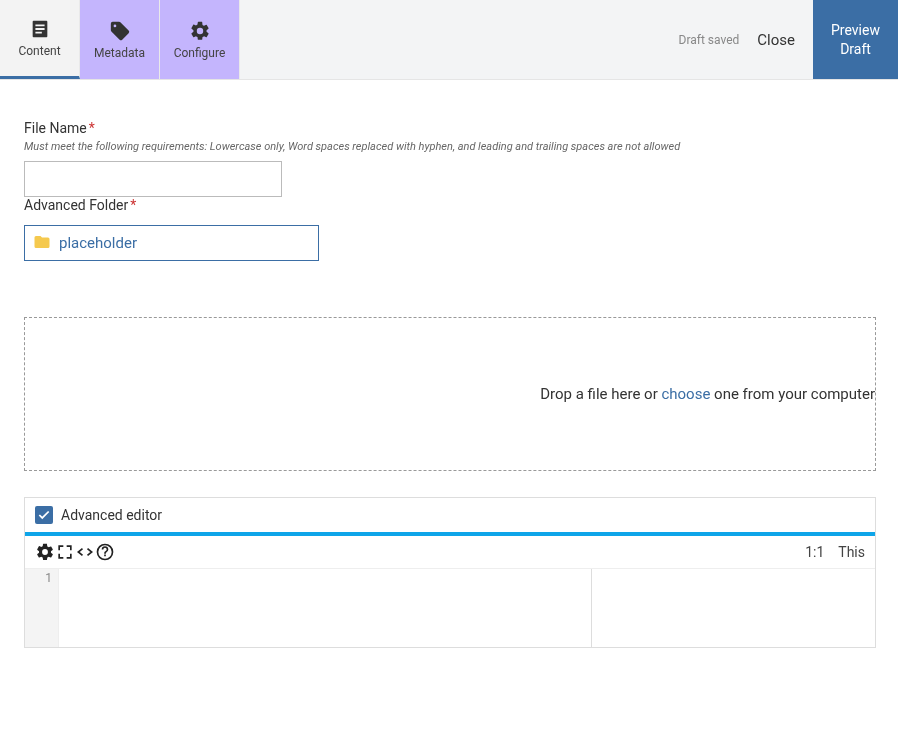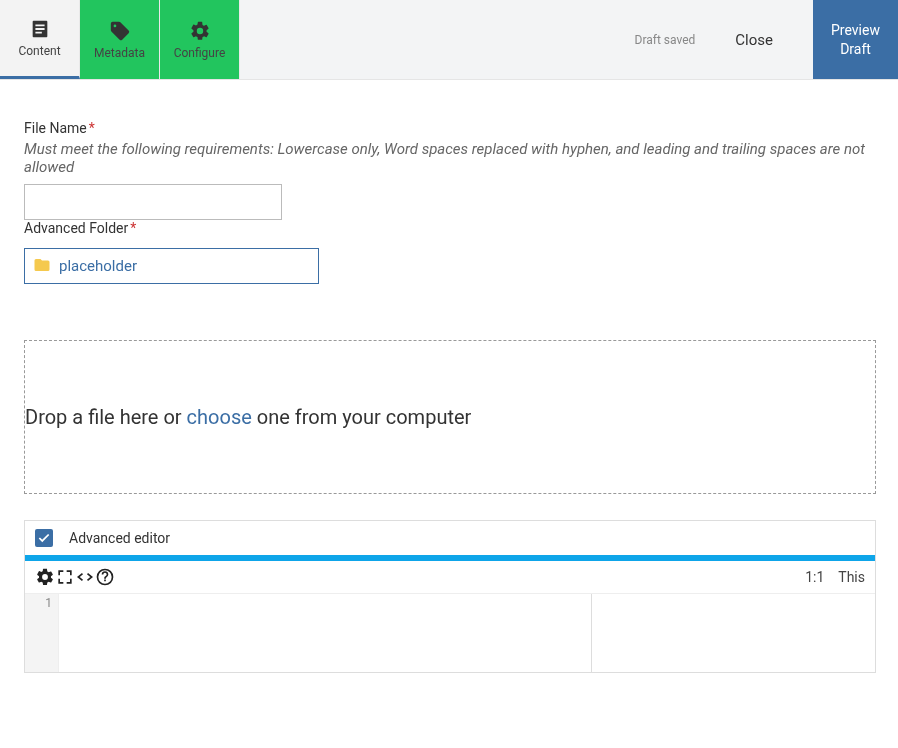--- a/index.html
+++ b/index.html
@@ -25,36 +25,35 @@
   .tab {
     display: flex;
     flex-direction: column;
     align-items: center;
     justify-content: center;
     width: 80px;
     min-height: 78px;
     font-size: 12px;
     color: #555;
     border-right: 1px solid #e9e9e9;
-    background: #22c55e;
+    background: #c4b5fd;
     cursor: pointer;
     gap: 4px;
   }
   .tab.active {
     background: #f3f3f3;
     border-bottom: 3px solid #3b6ea5;
   }
   .tab .icon { width: 22px; height: 22px; display: flex; align-items: center; justify-content: center; }
   .tab .icon svg { width: 22px; height: 22px; fill: #333; }
   .tab .lbl { font-size: 12px; color: #444; }
   .spacer { flex: 1; }
   .topright {
     display: flex;
     align-items: center;
-    gap: 22px;
     padding-right: 0;
   }
   .draft-saved { color: #888; font-size: 12px; }
   .close-btn { color: #333; font-size: 15px; cursor: pointer; padding: 0 18px; }
   .preview-btn {
     background: #3b6ea5;
     color: #fff;
     height: 100%;
     display: flex;
     align-items: center;
@@ -67,21 +66,21 @@
   }
 
   
   .main {
     padding: 40px 24px 0 24px;
   }
   .field-label { font-size: 14px; color: #333; margin-bottom: 2px; }
   .req { color: #c33; margin-left: 2px; }
   .hint {
     font-style: italic;
-    font-size: 15px;
+    font-size: 11px;
     color: #666;
     margin: 4px 0 8px 0;
   }
   .text-input {
     width: 258px;
     height: 36px;
     border: 1px solid #bbb;
     background: #fff;
     padding: 6px 8px;
     font-size: 14px;
@@ -109,39 +108,39 @@
   .folder-picker .fval { color: #3b6ea5; font-size: 15px; }
   .folder-path { font-size: 13px; color: #666; margin-top: 8px; }
 
   
   .dropzone {
     margin-top: 56px;
     border: 1px dashed #999;
     height: 154px;
     display: flex;
     align-items: center;
-    justify-content: flex-start;
-    font-size: 20px;
+    justify-content: flex-end;
+    font-size: 15px;
     color: #333;
     width: 852px;
   }
   .dropzone .choose { color: #3b6ea5; cursor: pointer; }
 
   
   .adv-editor {
     margin-top: 26px;
     border: 1px solid #ddd;
     width: 852px;
   }
   .adv-header {
     display: flex;
     align-items: center;
     padding: 8px 10px;
-    gap: 16px;
-    border-bottom: 6px solid #0ea5e9;
+    gap: 8px;
+    border-bottom: 4px solid #0ea5e9;
   }
   .chk {
     width: 18px; height: 18px;
     background: #3b6ea5;
     border-radius: 2px;
     display: inline-flex;
     align-items: center;
     justify-content: center;
     cursor: pointer;
   }

